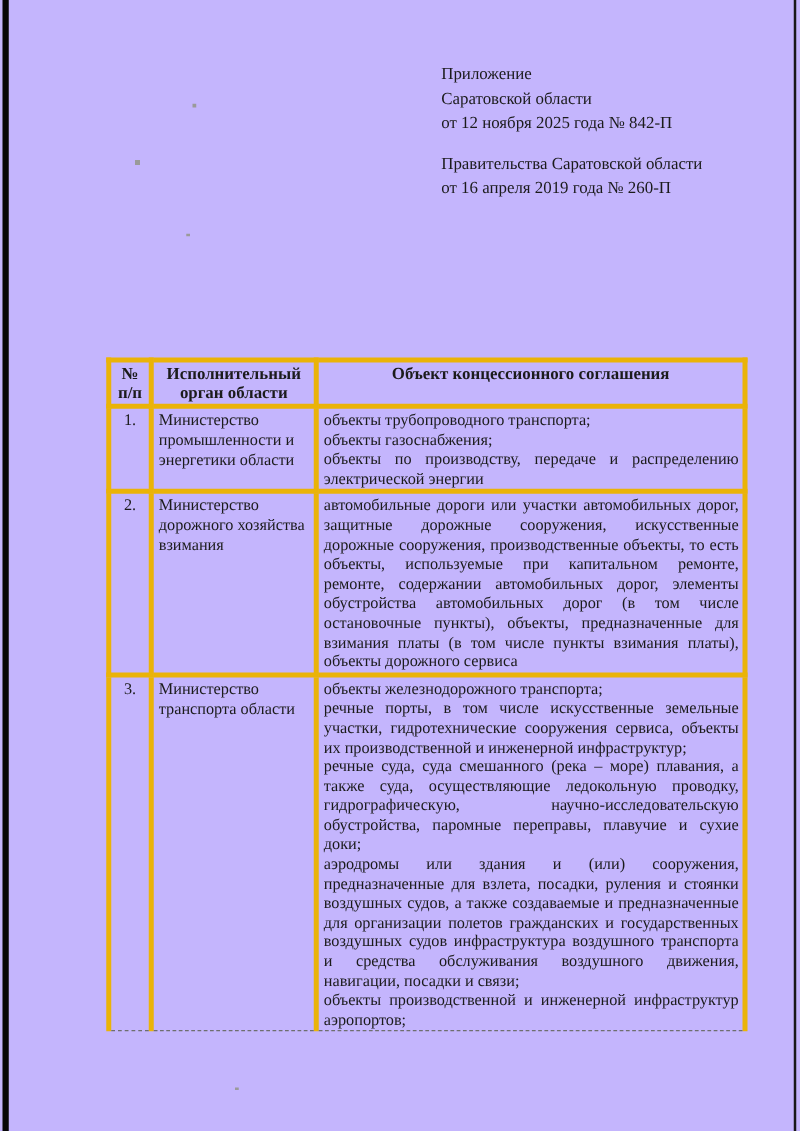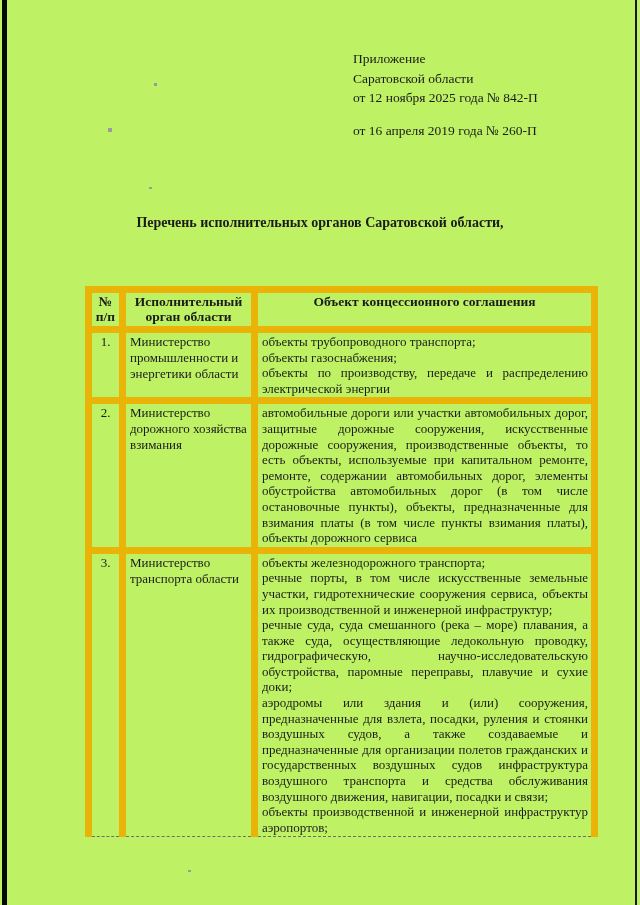--- a/index.html
+++ b/index.html
@@ -4,21 +4,21 @@
 <style>
   html, body { margin:0; padding:0; }
   body {
     width:640px; height:905px;
     background:#ffffff;
     font-family:"Liberation Serif","DejaVu Serif",serif;
     color:#1b1b1b;
   }
   .page {
     position:relative; width:640px; height:905px;
-    background:#bef264; overflow:hidden;
+    background:#c4b5fd; overflow:hidden;
   }
   
   .scan-bar-left {
     position:absolute; left:2px; top:0; width:5px; height:905px;
     background:#070707;
   }
   .scan-line-right {
     position:absolute; left:635px; top:0; width:2px; height:905px;
     background:#181818;
   }
@@ -42,21 +42,21 @@
     font-size:14px; line-height:22.5px;
   }
 
   
   .main-table {
     position:absolute; left:85px; top:286px; width:513px;
     border-collapse:collapse; table-layout:fixed;
     font-size:13px;
   }
   .main-table th, .main-table td {
-    border:7px solid #eab308;
+    border:4px solid #eab308;
     vertical-align:top;
     padding:1px 3px;
   }
   .main-table thead th {
     font-weight:bold; text-align:center;
     font-size:13.5px; line-height:15px; padding:1px 2px 2px;
   }
   .col-num   { width:34px; }
   .col-organ { width:132px; }
   td.c-num   { text-align:center; line-height:16px; }
@@ -75,25 +75,25 @@
   <div class="speck s1"></div>
   <div class="speck s2"></div>
   <div class="speck s3"></div>
   <div class="speck s4"></div>
 
   <div class="annex-block">
     <div>Приложение</div>
     <div>Саратовской области</div>
     <div>от 12 ноября 2025 года № 842-П</div>
     <div class="annex-gap"></div>
+    <div>Правительства Саратовской области</div>
     <div>от 16 апреля 2019 года № 260-П</div>
   </div>
 
   <div class="doc-title">
-    <div>Перечень исполнительных органов Саратовской области,</div>
   </div>
 
   <table class="main-table">
     <colgroup>
       <col class="col-num">
         <col class="col-organ">
         <col>
     </colgroup>
     <thead>
       <tr>

